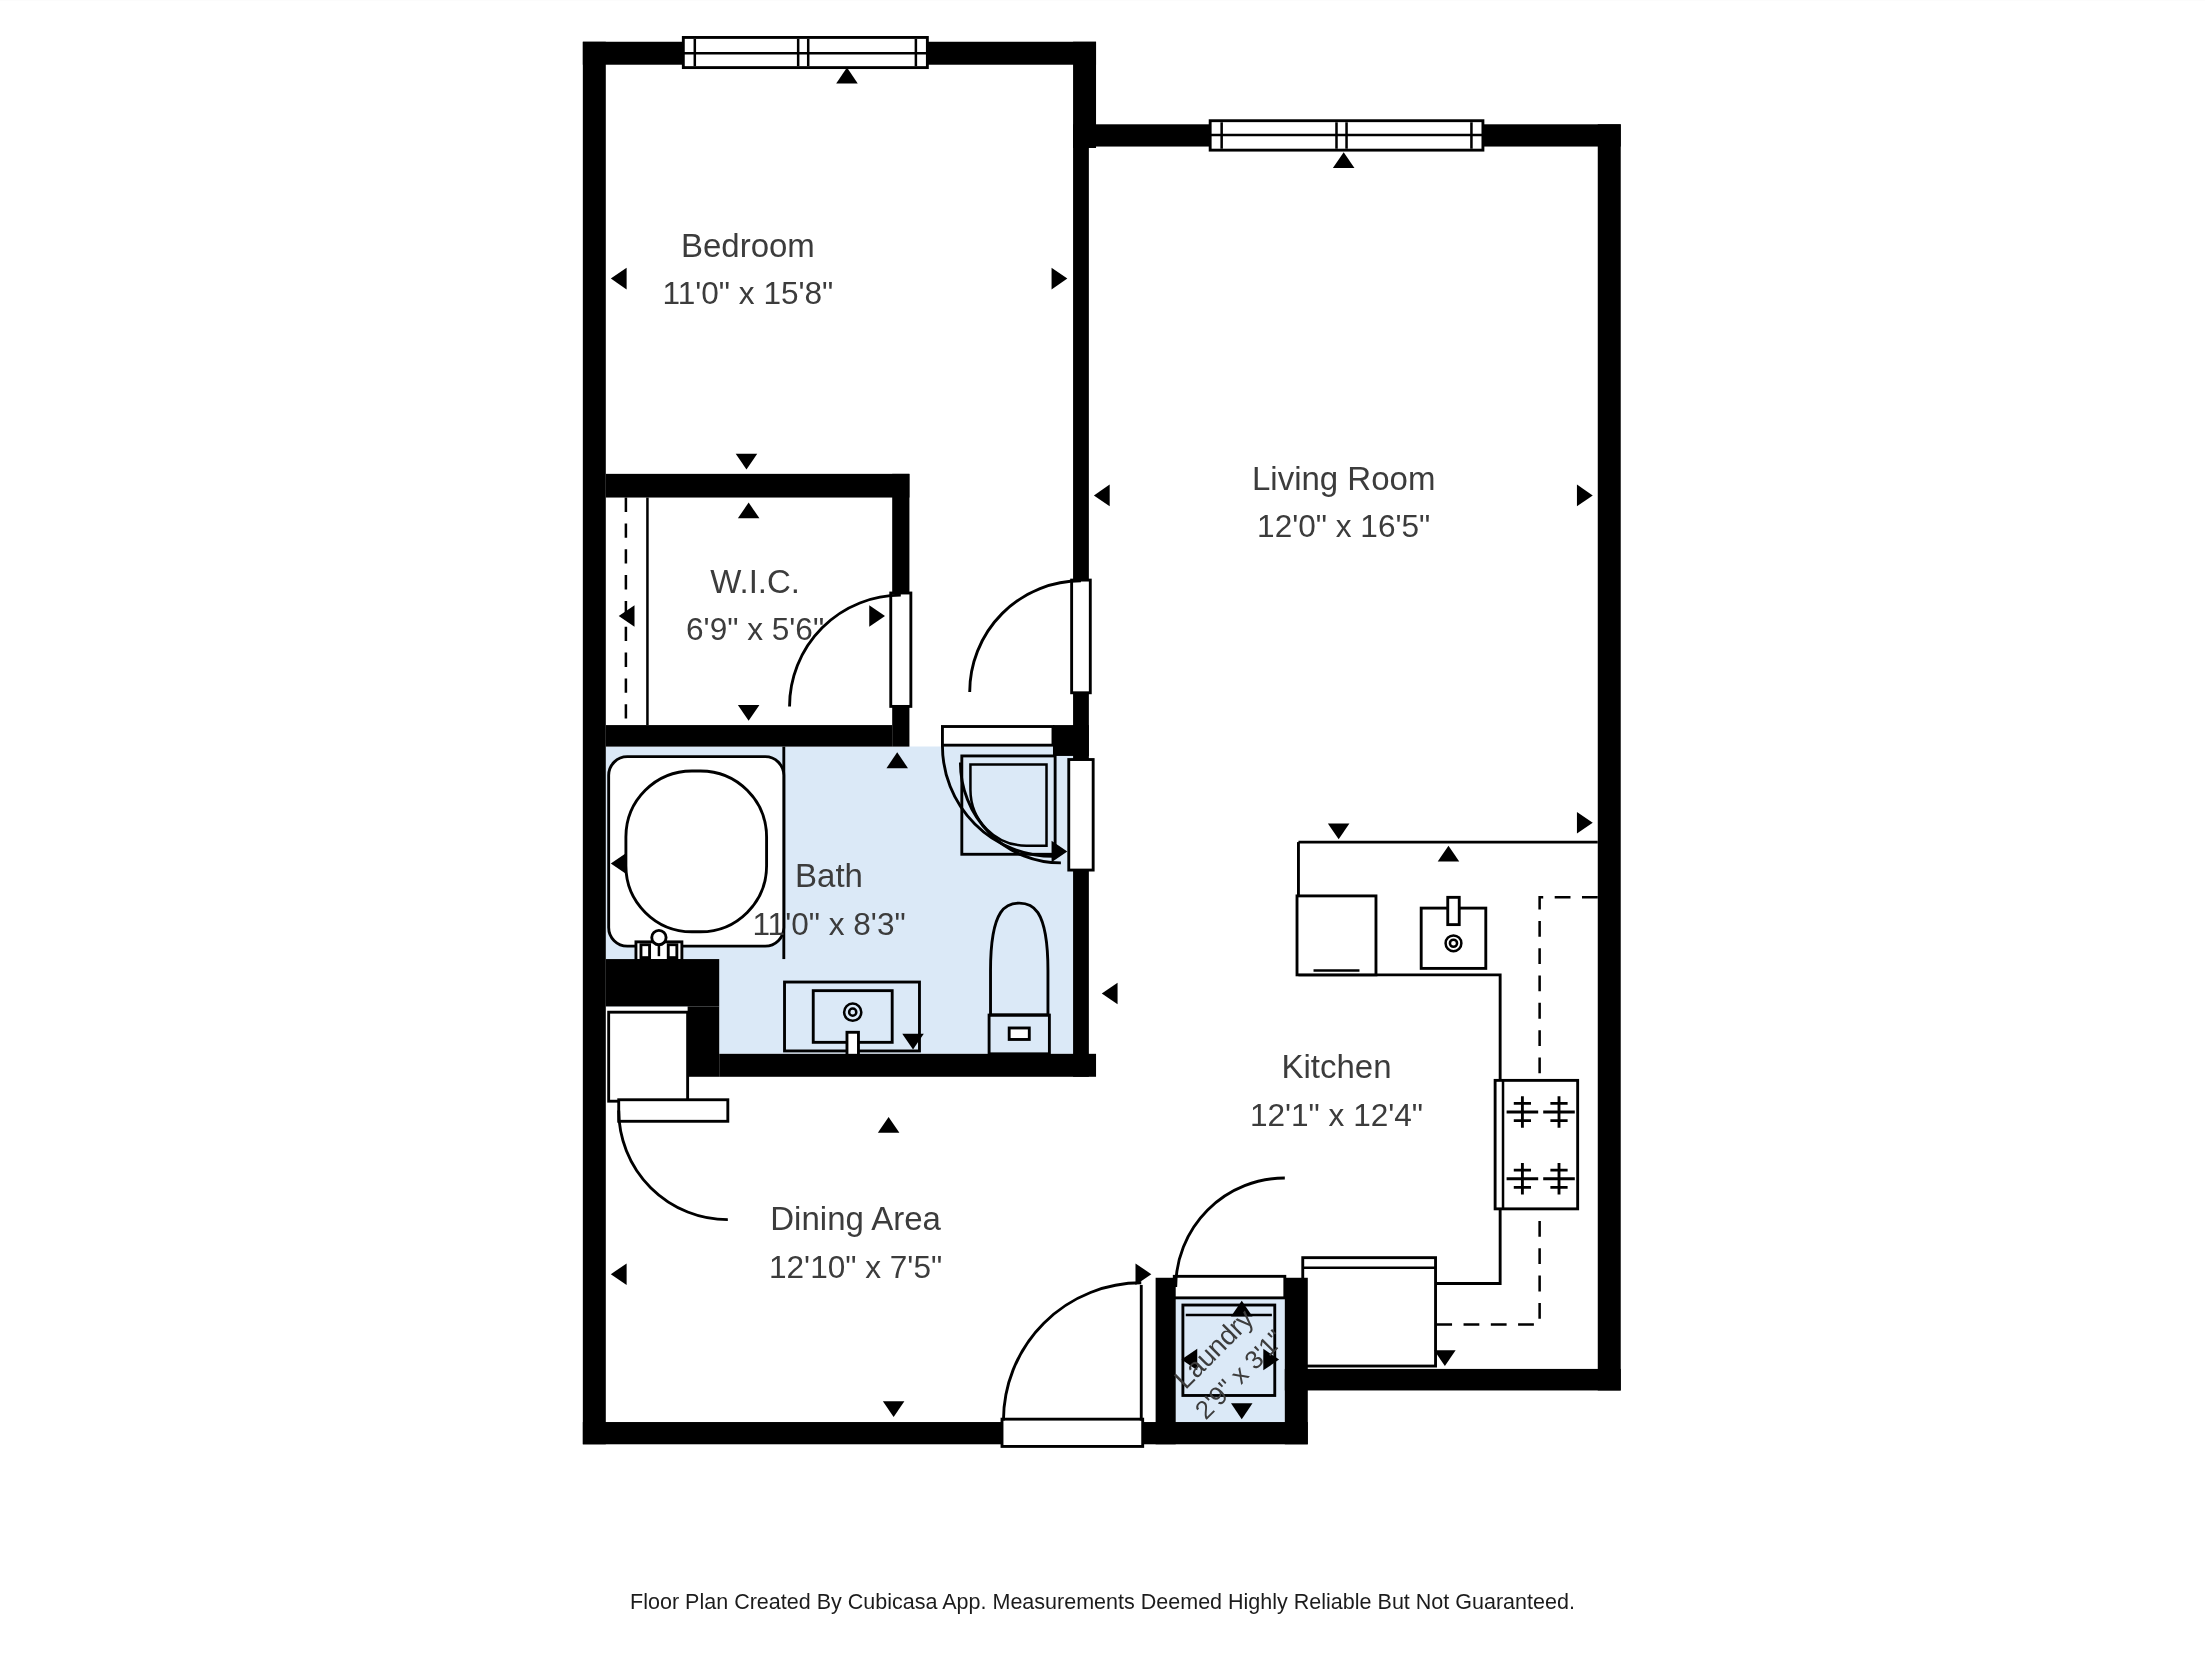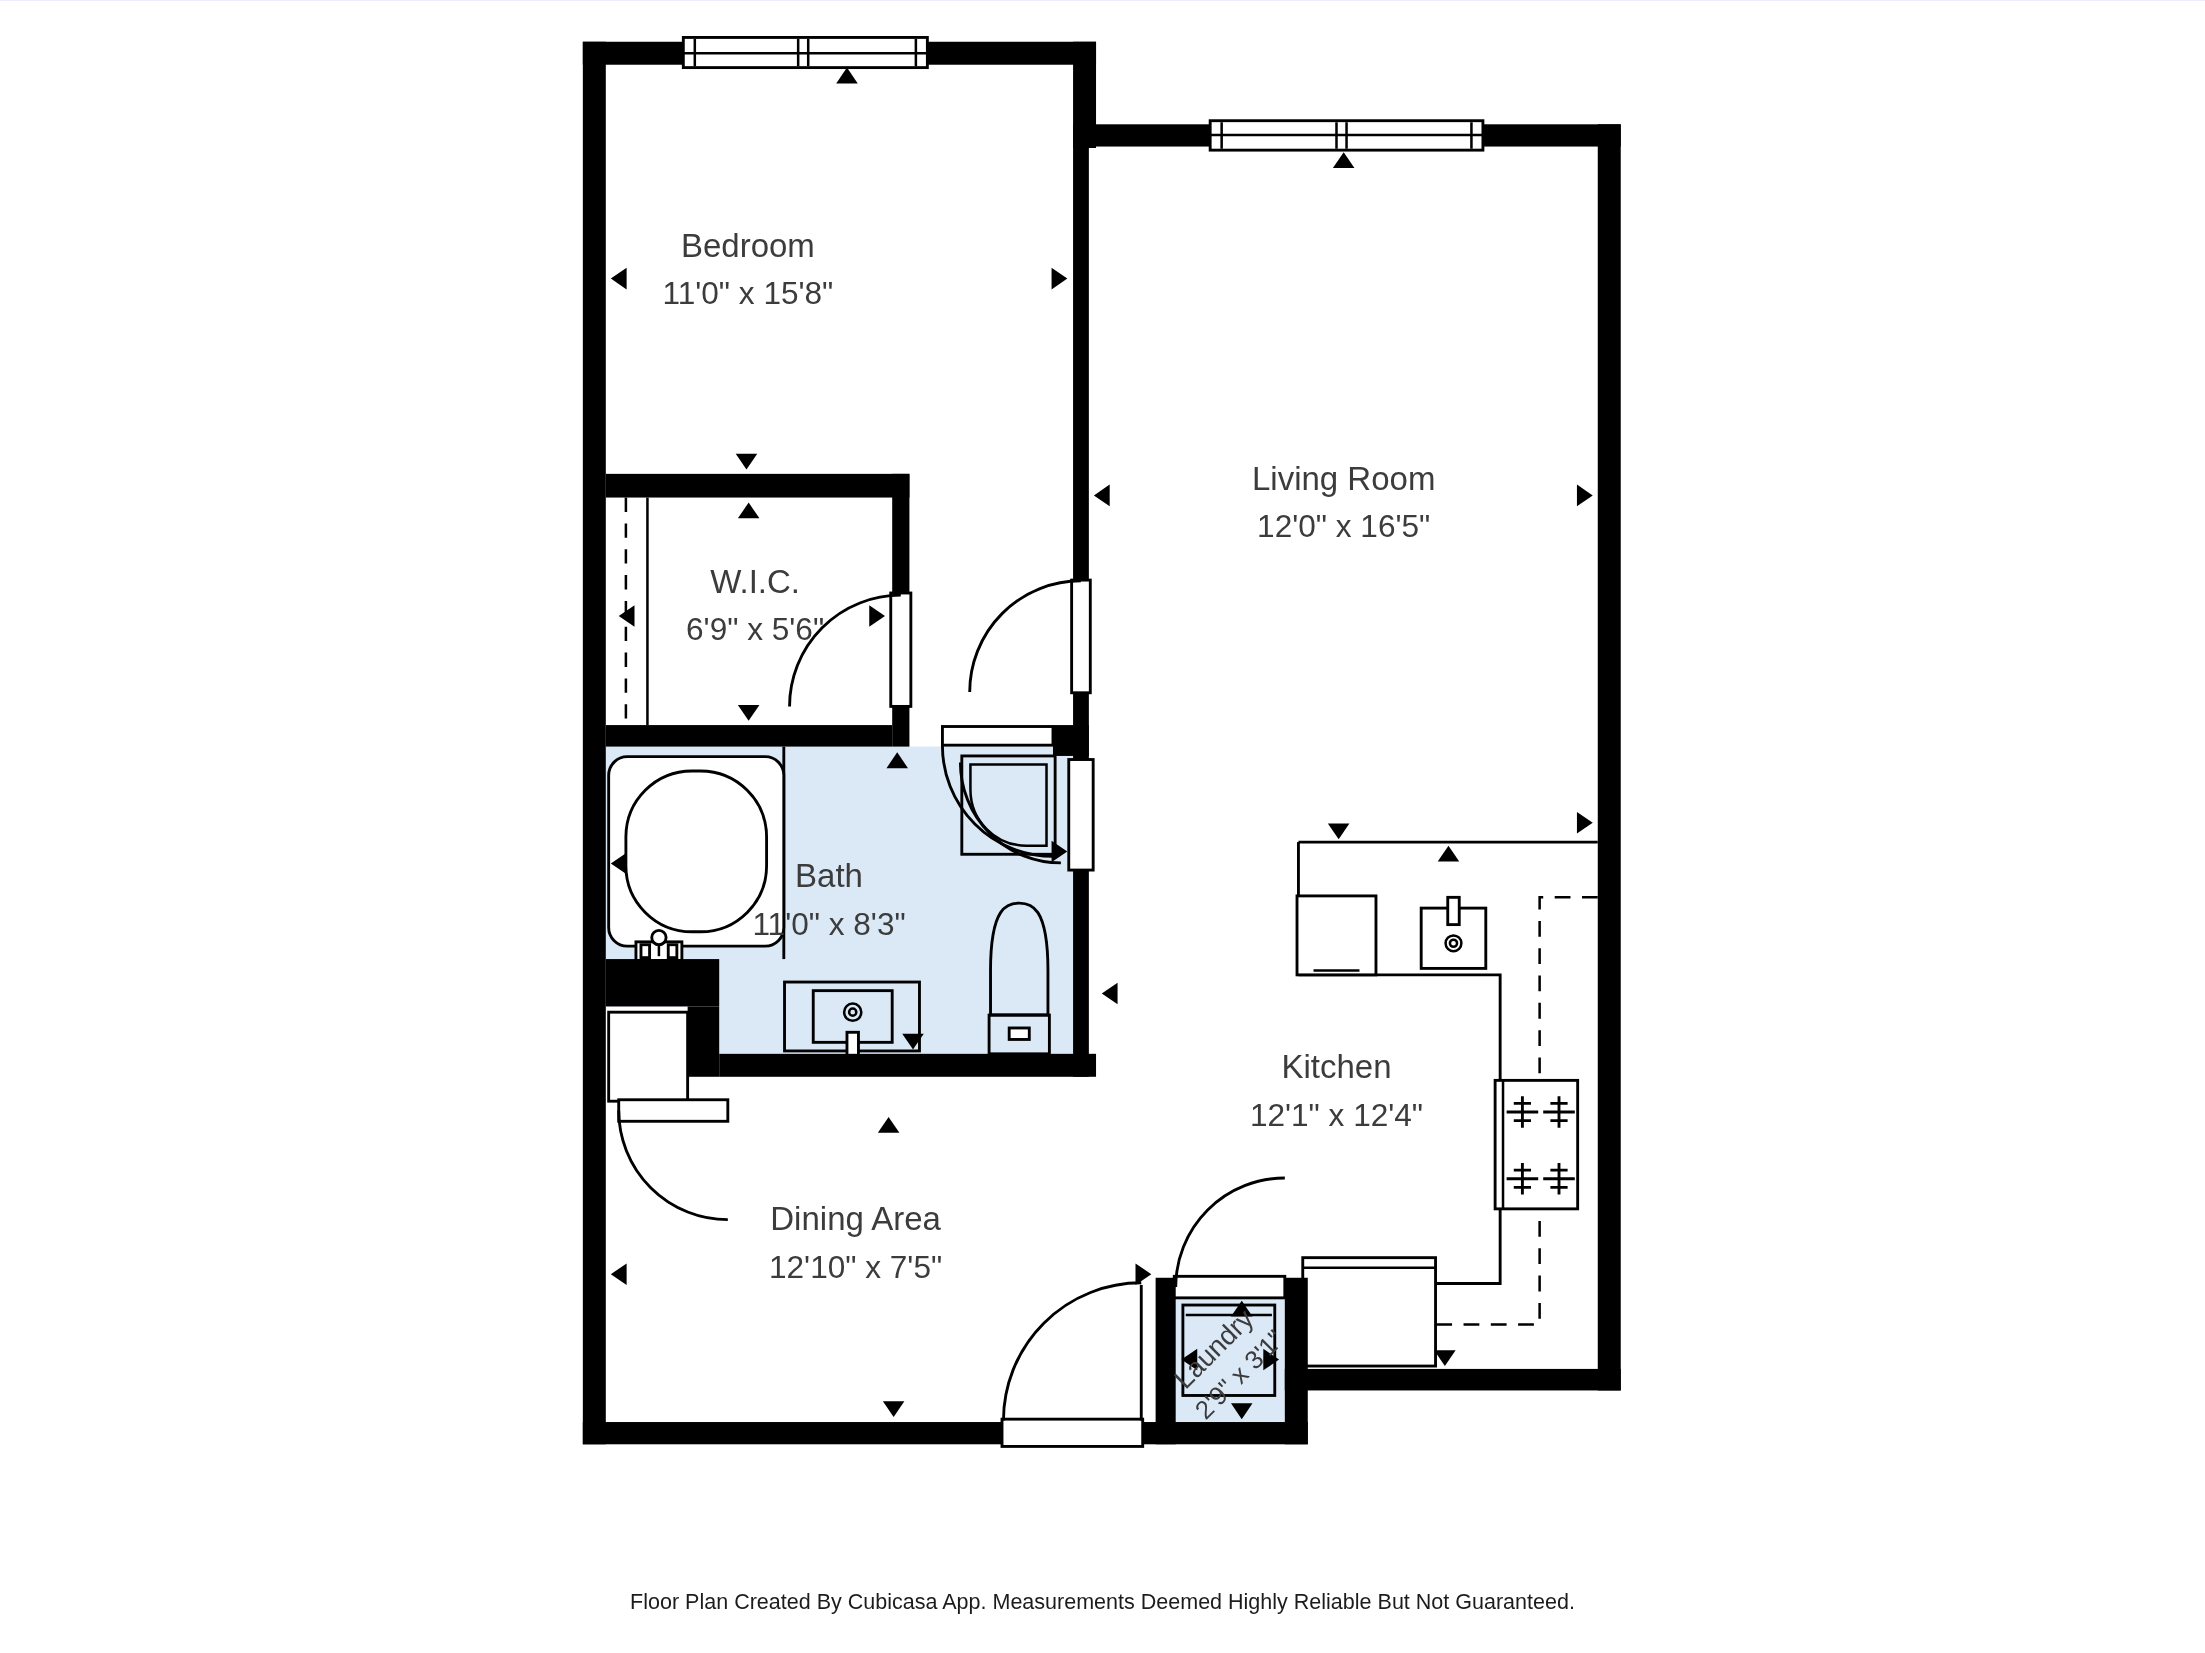--- a/index.html
+++ b/index.html
@@ -1,16 +1,16 @@
 <!DOCTYPE html>
 <html style="font-size:11.5px"><head>
 <meta charset="utf-8">
 <style>
   html,body{margin:0;padding:0;background:#ffffff;}
-  .page{width:2205px;height:1654px;position:relative;background:#8b5cf6;
+  .page{width:2205px;height:1654px;position:relative;background:#e5e5e5;
         font-family:"Liberation Sans", sans-serif;}
   svg{display:block;}
   .wall{fill:#000000;stroke:none;}
   .thin{stroke:#000000;stroke-width:4;fill:none;}
   .thin35{stroke:#000000;stroke-width:3.5;fill:none;}
   .dash{stroke:#000000;stroke-width:3.5;fill:none;stroke-dasharray:22 16;}
   .dashwic{stroke:#000000;stroke-width:3.5;fill:none;stroke-dasharray:20 16;}
   .fix{stroke:#000000;stroke-width:4;fill:none;}
   .fixw{stroke:#000000;stroke-width:4;fill:#ffffff;}
   .slab{fill:#ffffff;stroke:#000000;stroke-width:4;}

